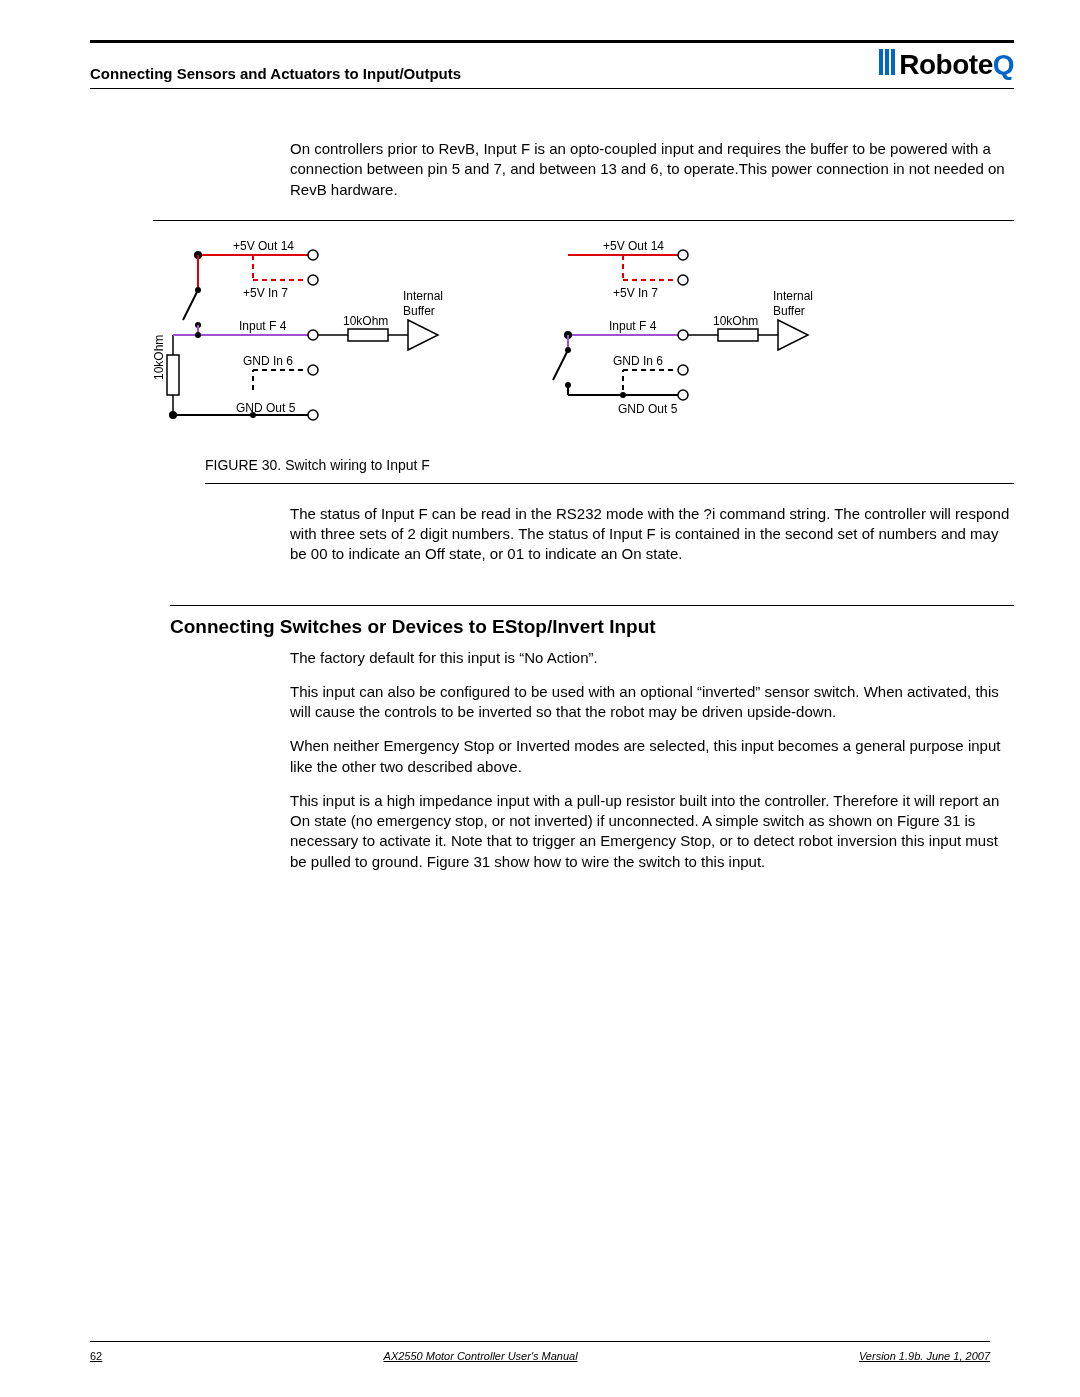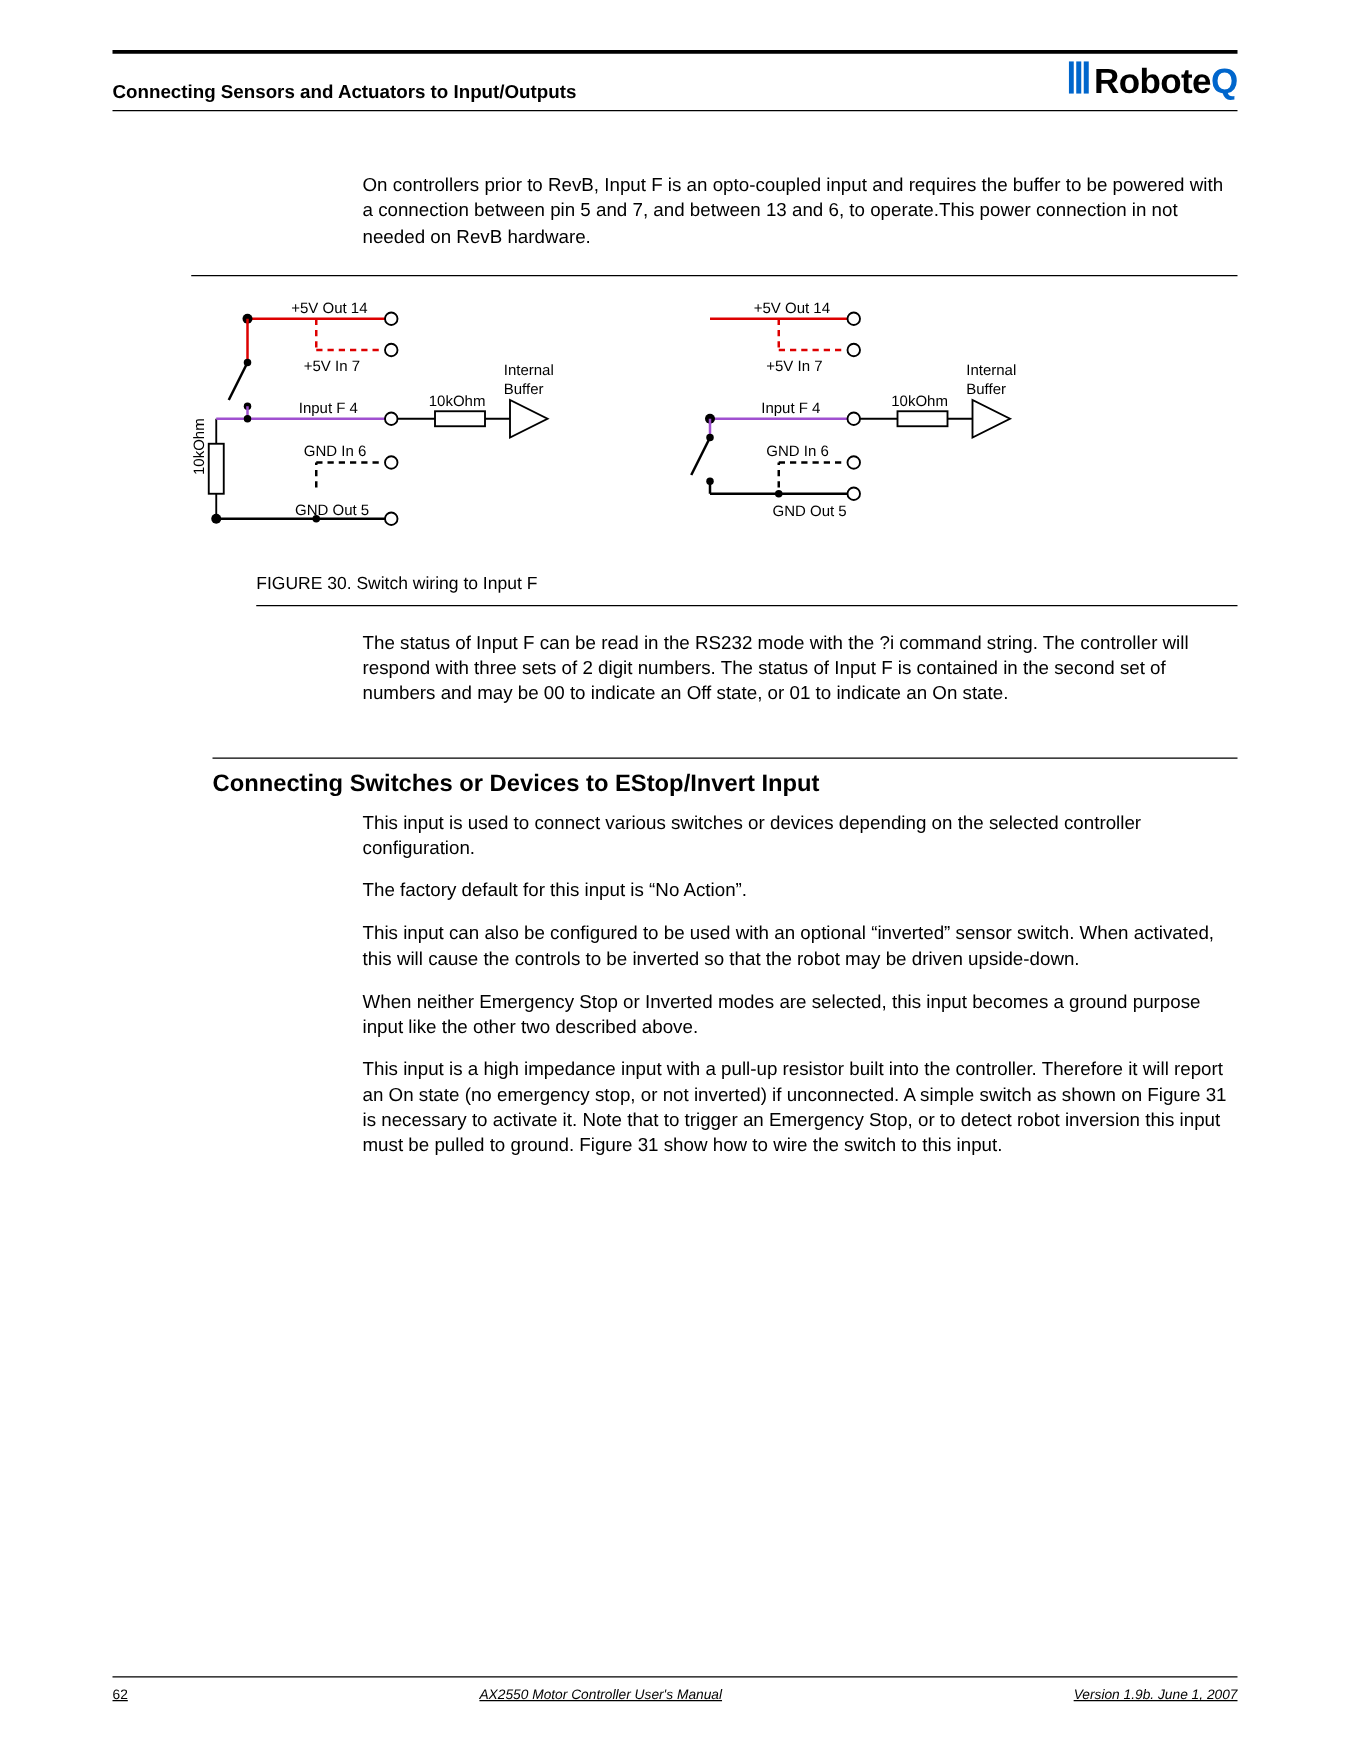--- a/index.html
+++ b/index.html
@@ -7,21 +7,21 @@
     padding: 0;
     background: #fff;
     font-family: Arial, Helvetica, sans-serif;
     color: #000;
     width: 1080px;
   }
   .page {
     width: 1080px;
     height: 1397px;
     box-sizing: border-box;
-    padding: 40px 90px 30px 90px;
+    padding: 40px 66px 30px 90px;
     position: relative;
   }
   .topbar {
     display: flex;
     justify-content: space-between;
     align-items: flex-end;
     border-top: 3px solid #000;
     padding-top: 6px;
   }
   .topbar-inner {
@@ -220,24 +220,23 @@
     </div>
 
     <div class="fig-caption-row">FIGURE 30.  Switch wiring to Input F</div>
 
     <div class="para">The status of Input F can be read in the RS232 mode with the ?i command string. The controller will respond with three sets of 2 digit numbers. The status of Input F is contained in the second set of numbers and may be 00 to indicate an Off state, or 01 to indicate an On state.</div>
 
     <div class="section-header">
       <h2>Connecting Switches or Devices to EStop/Invert Input</h2>
     </div>
 
-    <div class="para">This input is used to connect various switches or devices depending on the selected controller configuration.</div>
     <div class="para">The factory default for this input is “No Action”.</div>
     <div class="para">This input can also be configured to be used with an optional “inverted” sensor switch. When activated, this will cause the controls to be inverted so that the robot may be driven upside-down.</div>
-    <div class="para">When neither Emergency Stop or Inverted modes are selected, this input becomes a ground purpose input like the other two described above.</div>
+    <div class="para">When neither Emergency Stop or Inverted modes are selected, this input becomes a general purpose input like the other two described above.</div>
     <div class="para">This input is a high impedance input with a pull-up resistor built into the controller. Therefore it will report an On state (no emergency stop, or not inverted) if unconnected. A simple switch as shown on Figure 31 is necessary to activate it. Note that to trigger an Emergency Stop, or to detect robot inversion this input must be pulled to ground. Figure 31 show how to wire the switch to this input.</div>
 
   </div>
 
   <div class="footer">
     <span class="pn">62</span>
     <span>AX2550 Motor Controller User's Manual</span>
     <span>Version 1.9b. June 1, 2007</span>
   </div>
 

